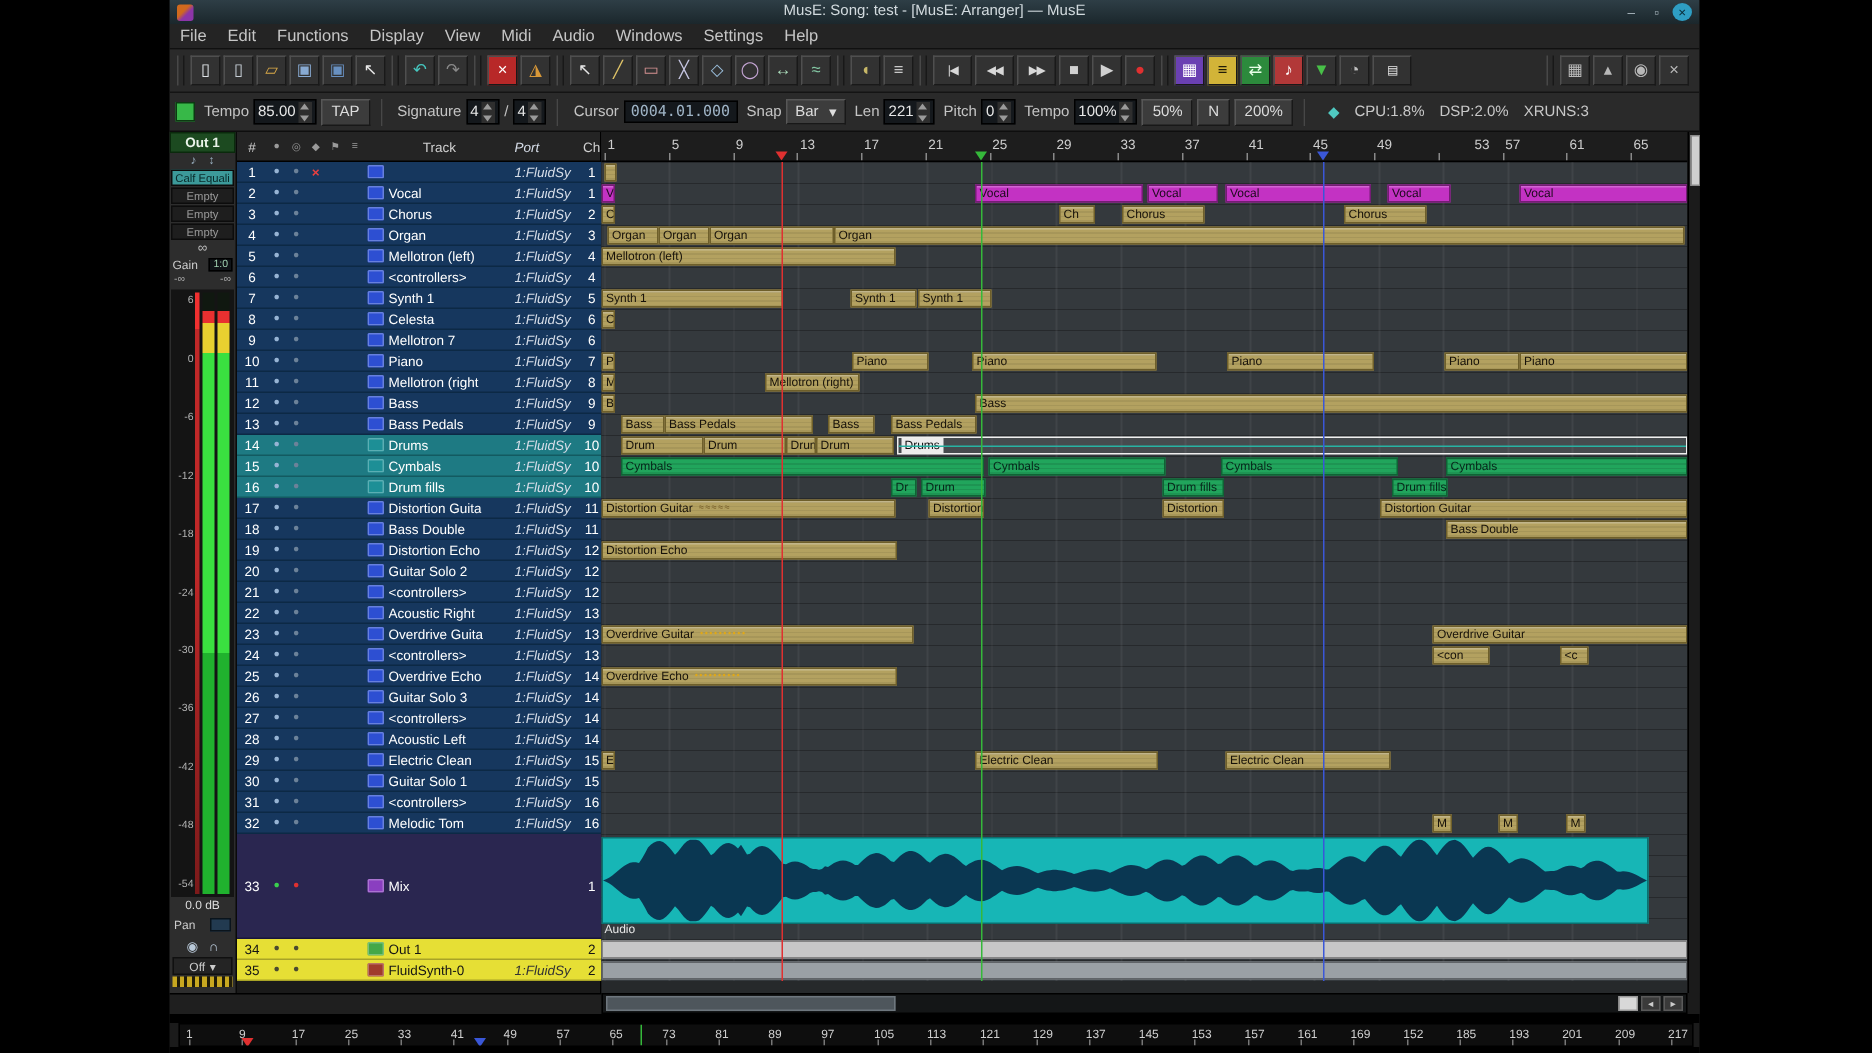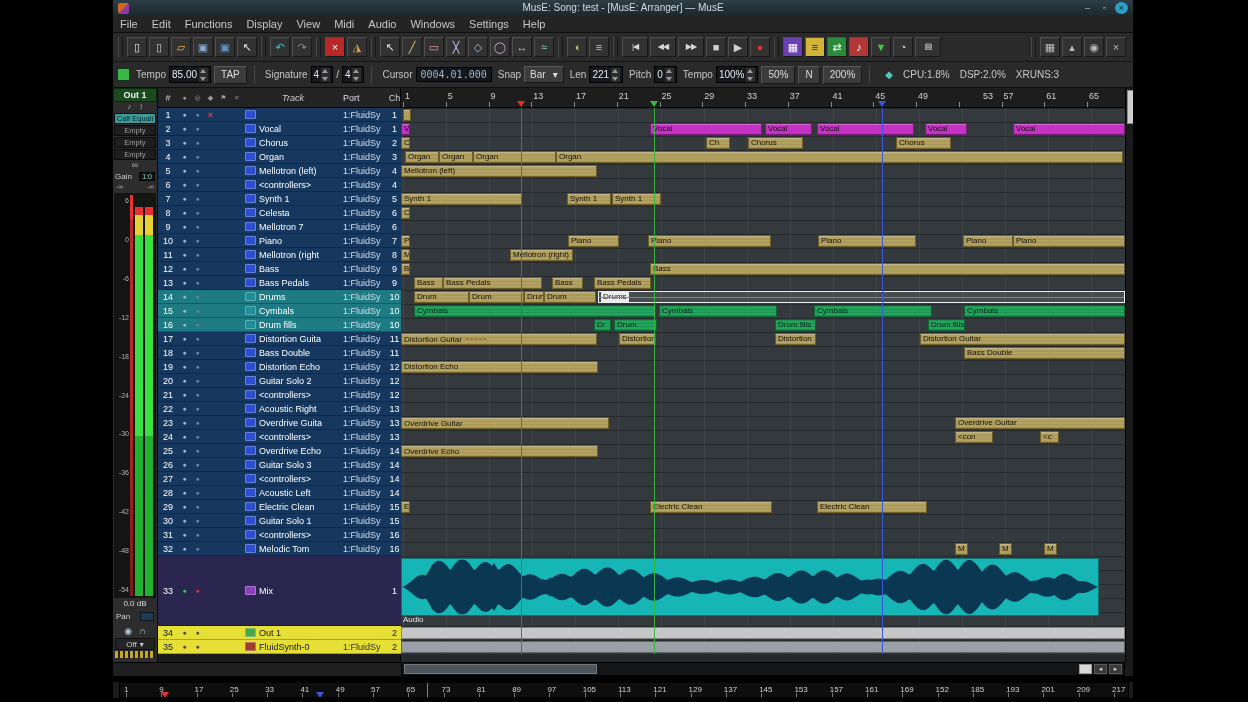--- a/index.html
+++ b/index.html
@@ -70,23 +70,23 @@
   .mx-off{height:12px;display:flex;align-items:center;justify-content:center;gap:3px;background:#242424;border:1px solid #101010;margin:0 2px;flex:0 0 auto;}
   .mx-minimeter{height:7px;margin:1px 2px 0;background:repeating-linear-gradient(90deg,#c8a820 0 3px,#201c08 3px 5px);flex:0 0 auto;}
 
   
   #tracklist{width:243px;height:574px;background:#1a1a1a;position:relative;border-right:1px solid #000;}
   #tl-header{height:20px;background:#242424;border-bottom:1px solid #000;display:flex;align-items:center;color:#cfcfcf;font-size:9px;}
   #tl-header .hic{font-size:7px;color:#9a9a9a;}
   .c-num{width:20px;text-align:center;flex:0 0 auto;}
   .c-i{width:13px;text-align:center;flex:0 0 auto;}
   .c-name{width:100px;display:flex;align-items:center;padding-left:2px;overflow:hidden;white-space:nowrap;flex:0 0 auto;}
-  .c-port{width:45px;overflow:hidden;white-space:nowrap;flex:0 0 auto;}
+  .c-port{width:45px;overflow:hidden;white-space:nowrap;flex:0 0 auto;font-style:italic;}
   .c-ch{width:13px;text-align:center;flex:0 0 auto;}
-  #tl-header .c-name{justify-content:center;padding-left:0;font-style:italic;}
+  #tl-header .c-name{justify-content:center;padding-left:0;}
   #track-rows{position:absolute;top:20px;left:0;right:0;bottom:0;}
   .trow{position:absolute;left:0;width:243px;height:14px;display:flex;align-items:center;background:#16375e;border-bottom:1px solid #0c2945;color:#fff;font-size:9px;}
   .trow.sel{background:#1e7a83;border-bottom-color:#135a61;}
   .trow.audio{height:70px;background:#2a2650;border-bottom-color:#18163a;}
   .trow.yellow{background:#e6df35;color:#141414;border-bottom-color:#a8a326;}
   .trow.yellow .c-port{color:#333;}
   .dot1{color:#97b4d4;font-size:7px;}
   .dot2{color:#6c8299;font-size:7px;}
   .yellow .dot1,.yellow .dot2{color:#4a4a30;}
   .audio .dot1{color:#3ad04e;} .audio .dot2{color:#e03030;}

